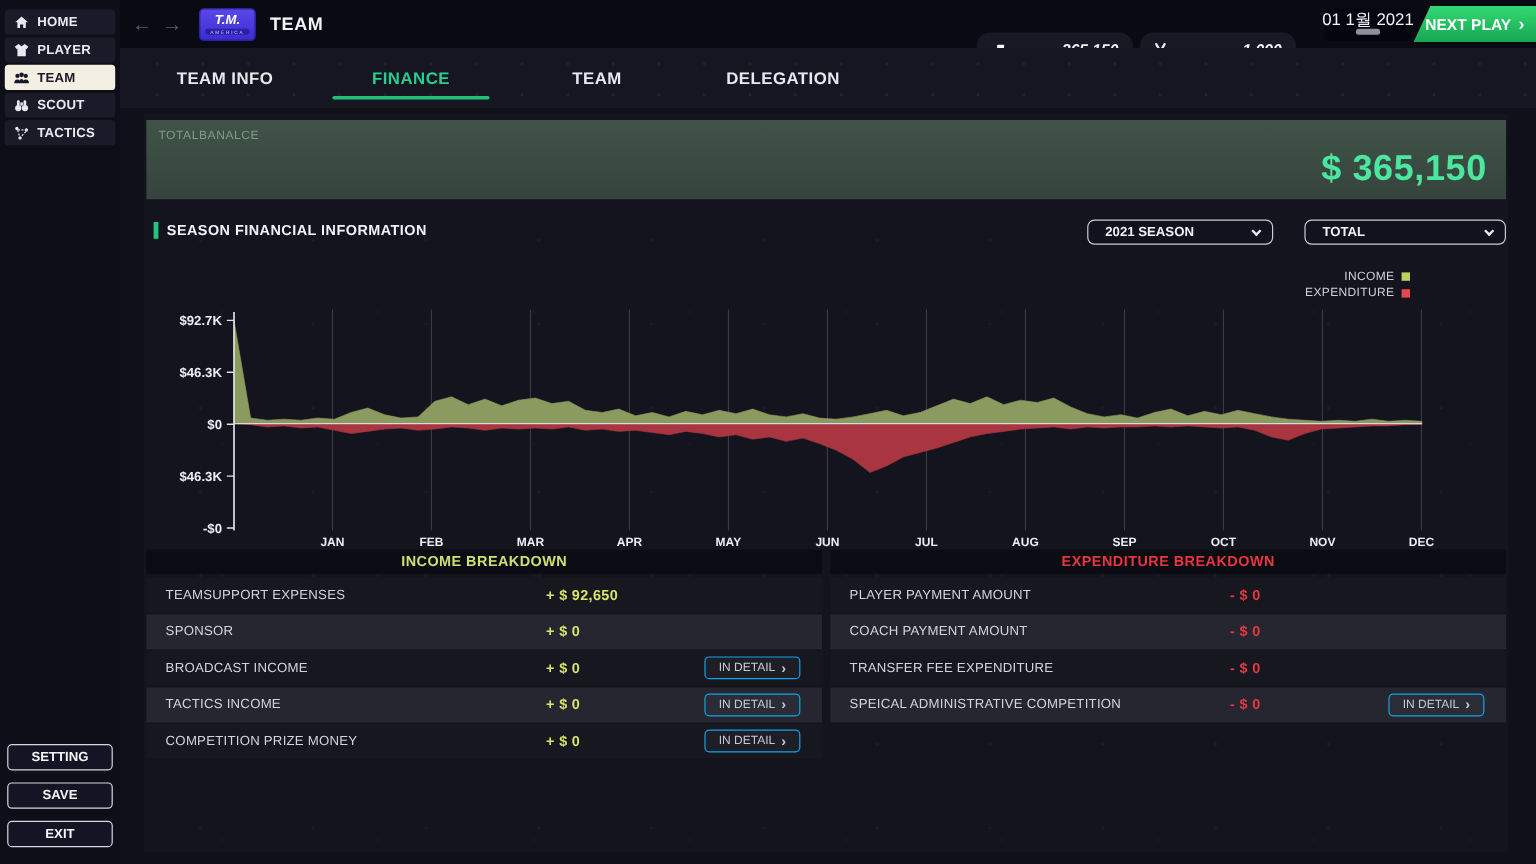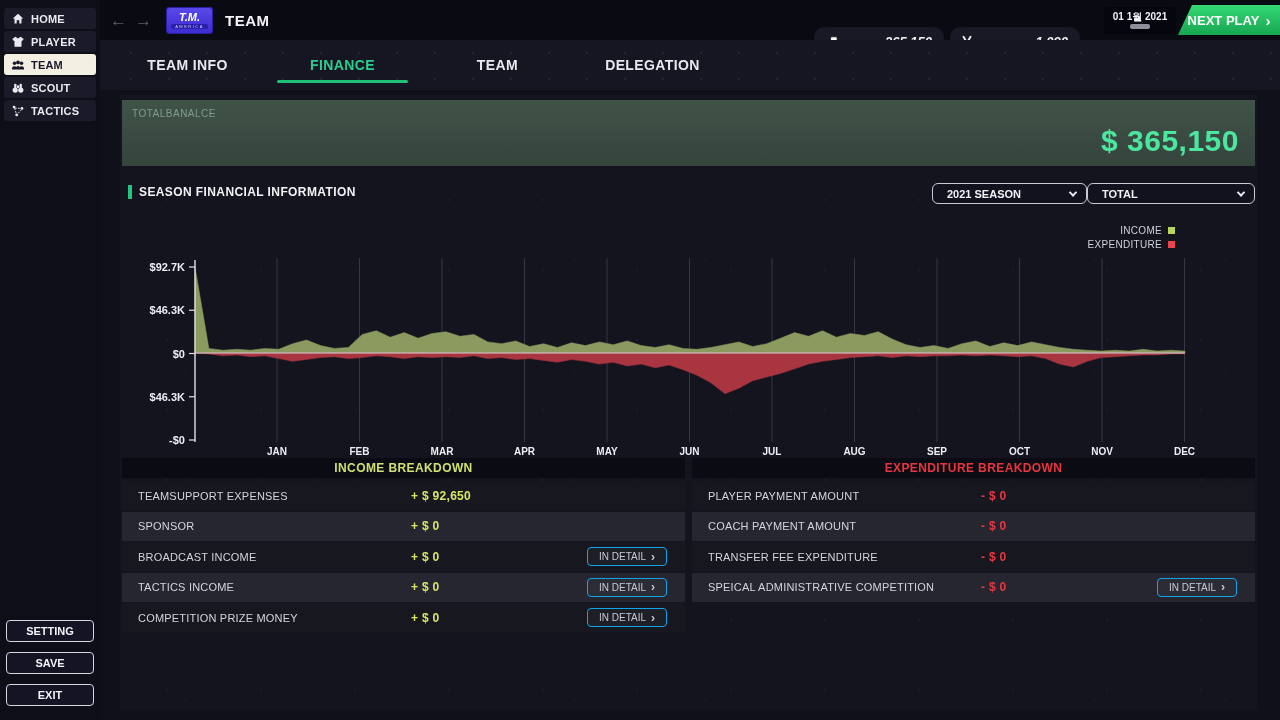--- a/index.html
+++ b/index.html
@@ -11,21 +11,21 @@
   .nav-arrows { display:flex; gap:8px; margin-left:10px; }
   .arrow { color:#5c5c6e; font-size:17px; font-weight:bold; cursor:pointer; line-height:1; }
   .logo { margin-left:14px; width:47px; height:27px; border-radius:4px; background:linear-gradient(180deg,#5a49ea 0%,#3b2cd0 100%); display:flex; flex-direction:column; align-items:center; justify-content:center; box-shadow:0 0 0 1px #2a1fa0 inset; }
   .logo-main { font-size:11px; font-weight:bold; font-style:italic; color:#fff; line-height:11px; }
   .logo-sub { font-size:4px; letter-spacing:1.5px; color:#cfcaff; background:#2a20a8; padding:0 4px; border-radius:2px; margin-top:1px; line-height:5px; }
   .page-title { margin-left:12px; font-size:15px; font-weight:bold; letter-spacing:0.5px; color:#f4f4f8; }
   .topbar-right { position:absolute; right:0; top:0; height:40px; display:flex; align-items:center; }
   .chip { width:130px; height:22px; background:#191925; border-radius:11px; display:flex; align-items:flex-end; padding:0 12px 0 10px; margin-right:6px;margin-top:36px; }
   .chip-val { margin-left:auto; font-size:13px; font-weight:bold; font-style:italic; color:#f2f2f6; }
   .date-badge { width:72px; height:27px; background:#05050d; border-radius:4px; margin:0 2px 0 18px; display:flex; flex-direction:column; align-items:center; justify-content:center; }
-  .date-text { font-size:10px; font-weight:bold; color:#f2f2f6; line-height:11px; white-space:nowrap; }
+  .date-text { font-size:14px; font-weight:normal; color:#f2f2f6; line-height:11px; white-space:nowrap; }
   .date-sub { width:20px; height:5px; border-radius:2px; background:#8f8f9c; margin-top:2px; }
   .next-play { width:102px; height:30px; background:linear-gradient(180deg,#34d973 0%,#17a652 100%); clip-path:polygon(14px 0,100% 0,100% 100%,0 100%); display:flex; align-items:center; justify-content:center; gap:6px; color:#fff; font-size:13px; font-weight:bold; cursor:pointer; }
   .next-play .npc { font-size:15px; font-weight:bold; }
 
   
   .sidebar { position:absolute; left:0; top:0; width:100px; height:720px; background:#0e0e19; z-index:5; }
   .side-item { position:relative; margin:0 4px 2px 4px; height:21px; border-radius:3px; background:#1a1a28; display:flex; align-items:center; padding-left:7px; gap:6px; cursor:pointer; color:#e9e9f0; }
   .side-item:first-child { margin-top:8px; }
   .side-item.selected { background:#f3efe3; color:#181828; }
   .side-item .icn { width:14px; height:14px; flex:0 0 14px; display:flex; }
@@ -46,39 +46,39 @@
     background-size:94px 70px, 130px 110px; }
 
   .balance { position:absolute; left:2px; top:5px; width:1133px; height:66px; background:linear-gradient(180deg,#415349 0%,#35443d 100%); }
   .balance-label { position:absolute; left:10px; top:8px; font-size:10px; letter-spacing:0.5px; color:#7f9d8b; }
   .balance-value { position:absolute; right:16px; bottom:8px; font-size:30px; font-weight:bold; color:#4be79e; letter-spacing:0.5px; }
 
   .season-row { position:absolute; left:0; top:88px; width:100%; height:24px; }
   .season-title { position:absolute; left:8px; top:2px; display:flex; align-items:center; gap:7px; }
   .gbar { width:4px; height:14px; background:#23c47f; }
   .season-title span.t { font-size:12px; font-weight:bold; letter-spacing:0.4px; color:#f2f2f6; }
-  .selects { position:absolute; right:2px; top:0; display:flex; }
+  .selects { position:absolute; right:2px; top:0; display:flex; gap:26px; }
   .select { height:21px; border:1px solid #c9cad6; border-radius:6px; background:#12121f; display:flex; align-items:center; padding:0 10px 0 14px; cursor:pointer; }
   .select.s1 { width:155px; } .select.s2 { width:168px; }
   .sel-val { font-size:11px; font-weight:bold; color:#f0f0f5; }
   .chev { width:6px; height:6px; border-right:2px solid #e8e8f0; border-bottom:2px solid #e8e8f0; transform:rotate(45deg) translate(-1px,-1px); margin-left:auto; }
 
   .legend { position:absolute; right:82px; top:130px; display:flex; flex-direction:column; gap:3px; align-items:flex-end; }
   .legend-row { display:flex; align-items:center; gap:6px; }
   .legend-label { font-size:10px; color:#cfd0da; letter-spacing:0.3px; }
   .sw { width:7px; height:7px; }
   .sw.inc { background:#b8d45a; } .sw.exp { background:#e8454e; }
 
   #chart-svg { position:absolute; left:5px; top:155px; }
 
   .tables { position:absolute; left:2px; top:363px; width:1133px; display:flex; gap:7px; }
   .tcol { width:563px; }
   .t-head { height:20px; background:#0b0b14; display:flex; align-items:center; justify-content:center; font-size:12px; font-weight:bold; letter-spacing:0.4px; margin-bottom:3px; }
   .t-head.income { color:#cfe06e; } .t-head.expenditure { color:#e8353f; }
-  .t-row { height:29px; margin-bottom:1.5px; display:grid; grid-template-columns:1fr 130px 100px; align-items:center; padding-left:16px;gap:44px; }
+  .t-row { height:29px; margin-bottom:1.5px; display:grid; grid-template-columns:1fr 130px 100px; align-items:center; padding-left:16px; }
   .t-row.dark { background:#17171f; } .t-row.light { background:#262630; }
   .t-label { font-size:11px; color:#d4d4de; letter-spacing:0.2px; }
   .t-val { font-size:12px; font-weight:bold; letter-spacing:0.3px; }
   .t-val.income { color:#d9e565; } .t-val.expenditure { color:#e73844; }
   .detail-btn { justify-self:end; margin-right:18px; width:80px; height:19px; border:1px solid #0ea5e9; border-radius:4px; background:rgba(255,255,255,0.03); color:#c9c9d6; font-size:10px; display:flex; align-items:center; justify-content:center; gap:5px; cursor:pointer; }
   .detail-btn .dc { font-size:12px; font-weight:bold; line-height:1; }
 </style>
 </head>
 <body>
 

